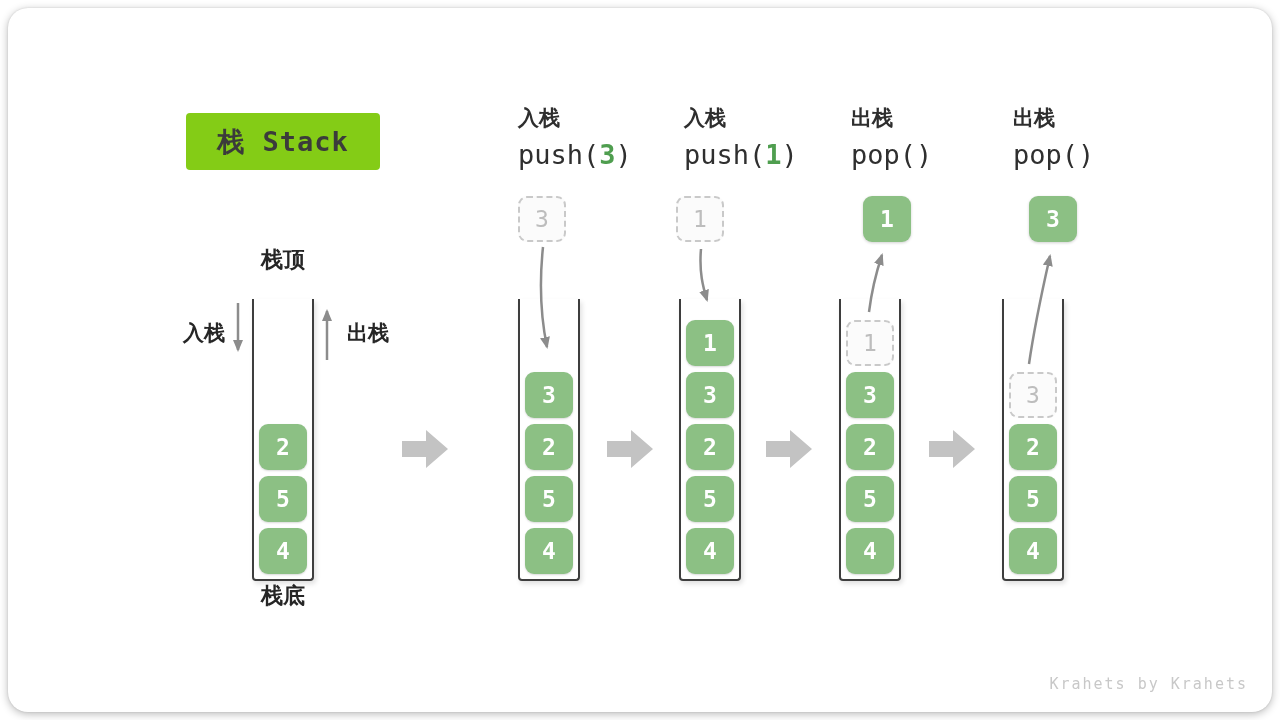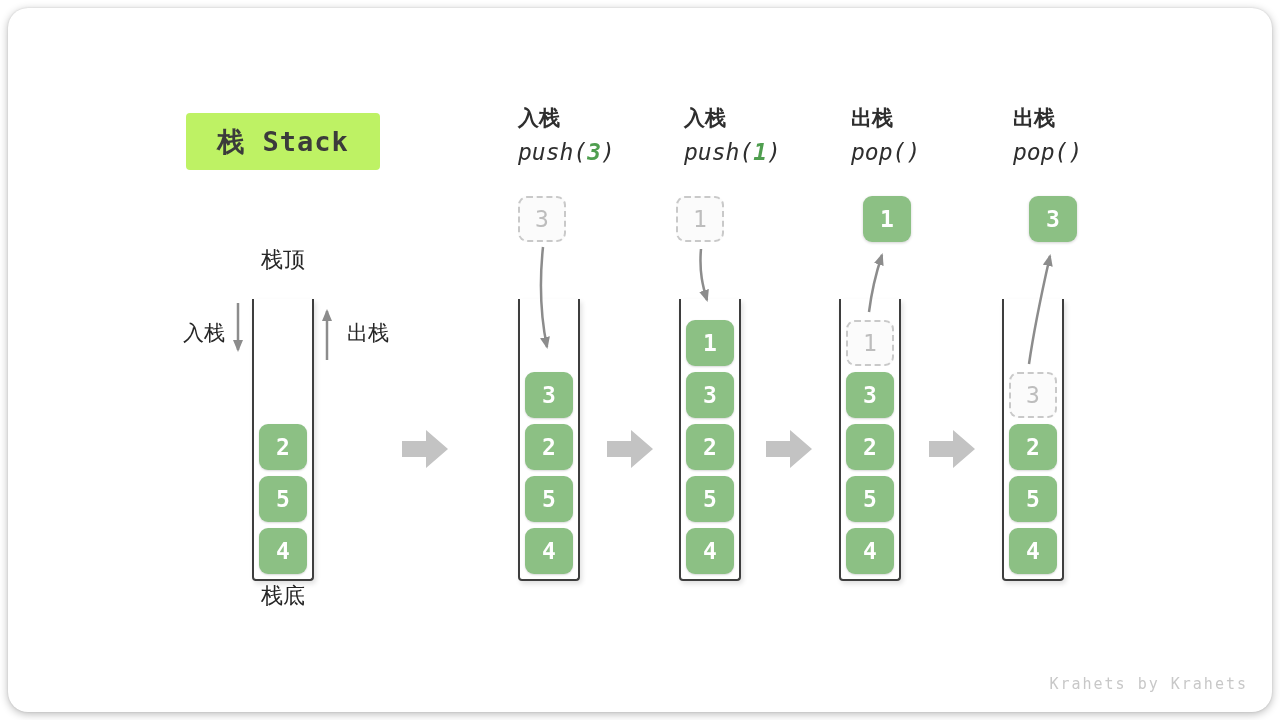--- a/index.html
+++ b/index.html
@@ -3,32 +3,32 @@
 <meta charset="utf-8">
 <style>
   html,body{margin:0;padding:0;background:#ffffff;}
   body{width:1280px;height:720px;overflow:hidden;position:relative;
        font-family:"Liberation Sans","DejaVu Sans",sans-serif;}
   .card{position:absolute;left:8px;top:8px;width:1264px;height:704px;
         background:#ffffff;border-radius:20px;
         box-shadow:0 2px 8px rgba(0,0,0,0.28), 0 0 2px rgba(0,0,0,0.12);}
   .abs{position:absolute;}
   
-  .title-box{left:186px;top:113px;width:194px;height:57px;background:#bef264;
+  .title-box{left:186px;top:113px;width:194px;height:57px;background:#84cc16;
              border-radius:4px;display:flex;align-items:center;justify-content:center;}
   .title-box span{font-family:"DejaVu Sans Mono","Liberation Mono",monospace;
                   font-size:27px;font-weight:bold;color:#3b3b3b;letter-spacing:1px;}
   
   .op{top:104px;width:150px;}
   .op .zh{font-size:21px;font-weight:600;color:#2e2e2e;margin-bottom:7px;}
   .op .code{font-family:"DejaVu Sans Mono","Liberation Mono",monospace;
-            font-size:23px;font-weight:500;color:#2f2f2f;font-style:italic;}
+            font-size:27px;font-weight:500;color:#2f2f2f;}
   .op .code .arg{color:#4f9e4f;font-weight:bold;}
   
-  .lbl{font-size:22px;font-weight:normal;color:#262626;text-align:center;}
+  .lbl{font-size:22px;font-weight:bold;color:#262626;text-align:center;}
   
   .vbox{width:48px;height:46px;border-radius:9px;display:flex;align-items:center;
         justify-content:center;font-family:"DejaVu Sans Mono","Liberation Mono",monospace;
         font-size:23px;font-weight:bold;box-sizing:border-box;}
   .vbox.green{background:#8cc084;color:#ffffff;box-shadow:0 1px 3px rgba(0,0,0,0.18);}
   .vbox.ghost{background:#fbfbfb;border:2px dashed #c9c9c9;color:#bdbdbd;font-weight:normal;}
   
   .stack{width:62px;height:282px;top:299px;box-sizing:border-box;background:#ffffff;
          border-left:2px solid #3e3e3e;border-right:2px solid #3e3e3e;
          border-bottom:2px solid #3e3e3e;border-radius:0 0 4px 4px;

